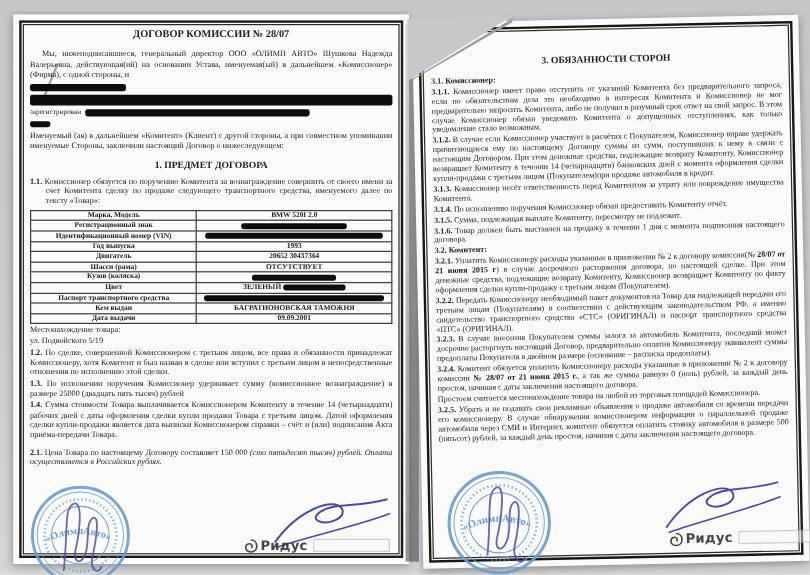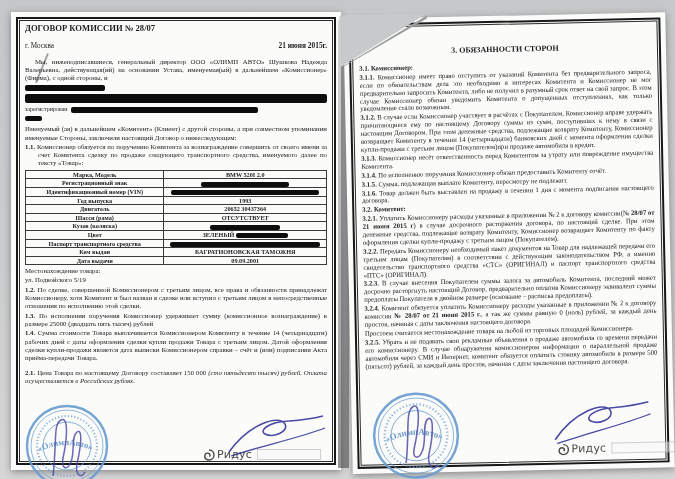--- a/index.html
+++ b/index.html
@@ -9,21 +9,21 @@
     font-family:"Liberation Serif","DejaVu Serif",serif;
     color:#1c1c1e;
   }
   .page{position:absolute;background:#fbfbfa;box-shadow:0 2px 7px rgba(40,40,40,.45);}
   .page1{left:11px;top:12px;width:330px;height:458px;}
   .page2{left:348px;top:15px;width:322px;height:455px;transform:rotate(-1.2deg);transform-origin:60% 50%;}
   .frame{position:absolute;inset:5px;border:2px solid #181818;}
   .frame-inner{position:absolute;inset:1px;border:1px solid #2a2a2a;}
   .content{position:absolute;inset:10px 14px;font-size:6.8px;line-height:8.3px;text-align:justify;}
   .p2content{inset:16px 15px;font-size:6.7px;line-height:7.9px;}
-  .doc-title{text-align:left;font-weight:bold;font-size:8.6px;margin:2px 0 10px 0;}
+  .doc-title{text-align:center;font-weight:bold;font-size:8.6px;margin:2px 0 10px 0;}
   .cityrow{display:flex;justify-content:space-between;margin-bottom:7px;}
   .date{font-weight:bold;font-size:7.4px;}
   .city{font-size:7.2px;}
   .para{margin:0 0 1px 0;}
   .indent{text-indent:10px;}
   .hang{padding-left:13px;text-indent:-13px;}
   .num{font-weight:bold;}
   .bold{font-weight:bold;}
   .ital{font-style:italic;}
   .name-line{font-weight:bold;font-size:7.1px;margin-top:1px;}
@@ -33,21 +33,21 @@
   .redact-row{display:flex;align-items:center;gap:3px;margin-bottom:2.5px;}
   table.veh{border-collapse:collapse;width:100%;margin:2px 0 2px 0;}
   table.veh td{border:1px solid #3a3a3a;text-align:center;font-weight:bold;font-size:6.2px;
     padding:0 2px;height:7.6px;line-height:7.4px;}
   td.lab{width:46%;}
   .cellbar{display:inline-block;vertical-align:middle;height:5px;}
   .loc{margin:2px 0 2px 0;}
   .stamp{position:absolute;opacity:.92;}
   .sig{position:absolute;}
   .watermark{position:absolute;display:flex;align-items:center;gap:2px;opacity:.88;}
-  .wm-text{font-family:"DejaVu Sans","Liberation Sans",sans-serif;font-weight:normal;
+  .wm-text{font-family:"DejaVu Sans","Liberation Sans",sans-serif;font-weight:bold;
     font-size:11px;color:#2e2e2e;letter-spacing:.2px;}
   .wm-strip{width:62px;height:9px;background:rgba(248,248,248,.55);
     border:1px solid rgba(110,110,110,.35);margin-left:3px;}
   .gap-shadow{position:absolute;left:338px;top:20px;width:11px;height:448px;
     background:linear-gradient(180deg,rgba(90,90,95,.18),rgba(60,60,65,.55));}
   .fold{position:absolute;left:-4px;top:-4px;width:88px;height:52px;
     background:#c8c9cb;clip-path:polygon(0 0,100% 0,0 100%);z-index:5;}
   .fold-edge{position:absolute;left:-2px;top:-2px;width:86px;height:50px;
     clip-path:polygon(0 99%,100% 0,100% 6%,1% 100%);background:#9a9b9d;z-index:6;}
   .crease{position:absolute;left:30px;top:40px;width:1.5px;height:32px;
@@ -58,24 +58,20 @@
 
 <div class="page page1">
   <div class="frame">
     <div class="frame-inner"></div>
   </div>
   <div class="crease"></div>
 
   <div class="content">
     <div class="doc-title">ДОГОВОР КОМИССИИ № 28/07</div>
 
-    <div class="cityrow">
-      <span class="city">г. Москва</span>
-      <span class="date">21 июня 2015г.</span>
-    </div>
 
     <div class="para indent">Мы, нижеподписавшиеся, генеральный директор ООО «ОЛИМП АВТО» Шушкова Надежда Валерьевна, действующая(ий) на основании Устава, именуемая(ый) в дальнейшем «Комиссионер» (Фирма), с одной стороны, и</div>
 
     <div class="redact-block">
       <div class="redact-row">
           <div class="redact" style="width:80px;height:6px;"></div>
         </div>
       <div class="redact-row">
           <div class="redact" style="width:100%;height:9px;"></div>
         </div>
@@ -83,20 +79,21 @@
         <span style="font-size:6px;">зарегистрирован</span>
         <div class="redact" style="width:62%;height:6px;"></div>
       </div>
       <div class="redact-row">
           <div class="redact" style="width:17px;height:5px;"></div>
         </div>
     </div>
 
     <div class="para">Именуемый (ая) в дальнейшем «Комитент» (Клиент) с другой стороны, а при совместном упоминании именуемые Стороны, заключили настоящий Договор о нижеследующем:</div>
 
+    <div class="sec-head">1. ПРЕДМЕТ ДОГОВОРА</div>
 
     <div class="para hang"><span class="num">1.1.</span> <span>Комиссионер обязуется по поручению Комитента за вознаграждение совершить от своего имени за счет Комитента сделку по продаже следующего транспортного средства, именуемого далее по тексту «Товар»:</span></div>
 
     <table class="veh">
       <tbody>
       <tr>
             <td class="lab">Марка, Модель</td>
             <td>BMW 520I 2.0</td>
           </tr>
       <tr>

